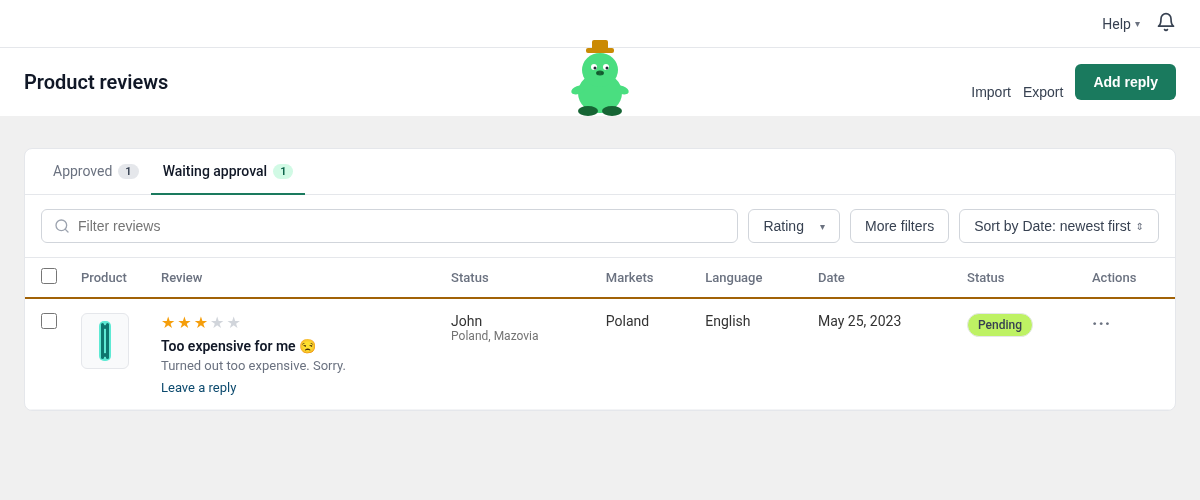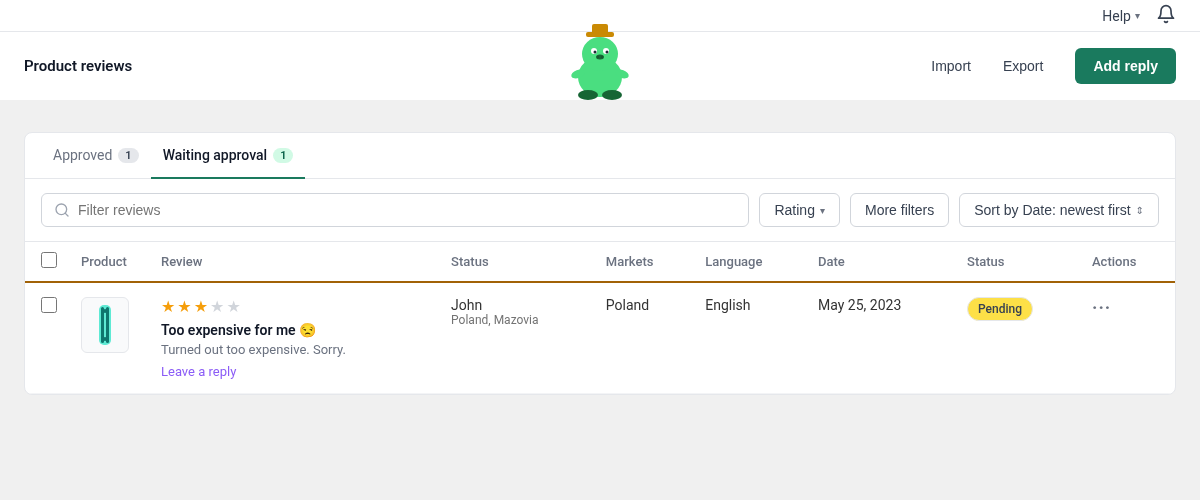--- a/index.html
+++ b/index.html
@@ -6,21 +6,21 @@
     body {
       font-family: -apple-system, BlinkMacSystemFont, 'Segoe UI', Roboto, sans-serif;
       background: #f0f0f0;
       font-size: 14px;
       color: #333;
     }
 
     
     .top-bar {
       background: #fff;
-      height: 32px;
+      height: 48px;
       display: flex;
       align-items: center;
       justify-content: flex-end;
       padding: 0 24px;
       gap: 16px;
       border-bottom: 1px solid #e5e7eb;
     }
     .top-bar-help {
       display: flex;
       align-items: center;
@@ -38,28 +38,28 @@
     
     .page-header {
       background: #fff;
       padding: 16px 24px;
       display: flex;
       align-items: center;
       justify-content: space-between;
       position: relative;
     }
     .page-title {
-      font-size: 15px;
+      font-size: 20px;
       font-weight: 600;
       color: #111827;
     }
     .header-actions {
       display: flex;
-      align-items: center;
-      gap: 32px;
+      align-items: flex-end;
+      gap: 12px;
     }
     .btn-text {
       background: none;
       border: none;
       font-size: 14px;
       color: #374151;
       cursor: pointer;
       font-weight: 500;
     }
     .btn-primary {
@@ -156,21 +156,21 @@
       border: none;
       outline: none;
       font-size: 14px;
       color: #374151;
       width: 100%;
       background: transparent;
     }
     .filter-btn {
       display: flex;
       align-items: center;
-      gap: 5px;
+      gap: 16px;
       border: 1px solid #d1d5db;
       border-radius: 6px;
       padding: 8px 14px;
       background: #fff;
       font-size: 14px;
       color: #374151;
       cursor: pointer;
       white-space: nowrap;
     }
     .sort-btn {
@@ -256,29 +256,29 @@
       color: #111827;
       margin-bottom: 4px;
     }
     .review-body {
       font-size: 13px;
       color: #6b7280;
       margin-bottom: 6px;
     }
     .leave-reply {
       font-size: 13px;
-      color: #8b5cf6;
+      color: #0c4a6e;
       cursor: pointer;
       text-decoration: none;
     }
 
     
     .badge-pending {
       display: inline-block;
-      background: #fde047;
+      background: #bef264;
       color: #374151;
       font-size: 12px;
       font-weight: 500;
       padding: 4px 10px;
       border-radius: 12px;
       border: 1px solid #e5e7eb;
     }
 
     
     .actions-dots {

